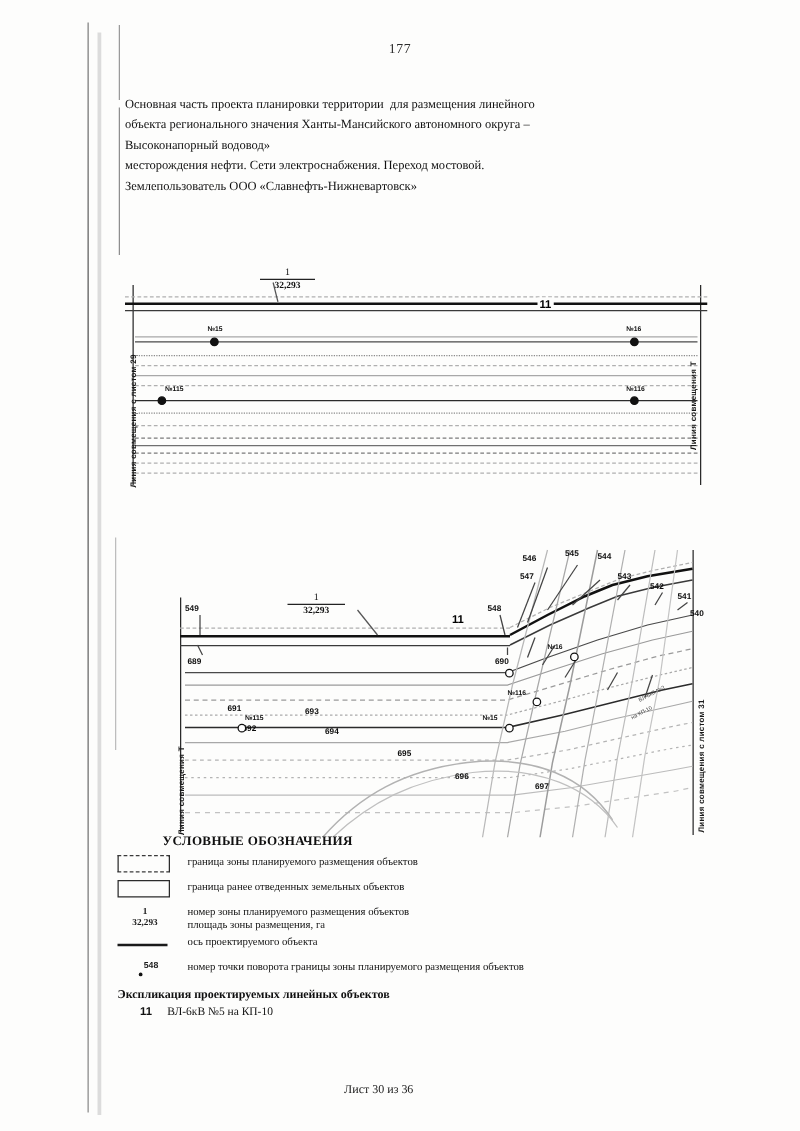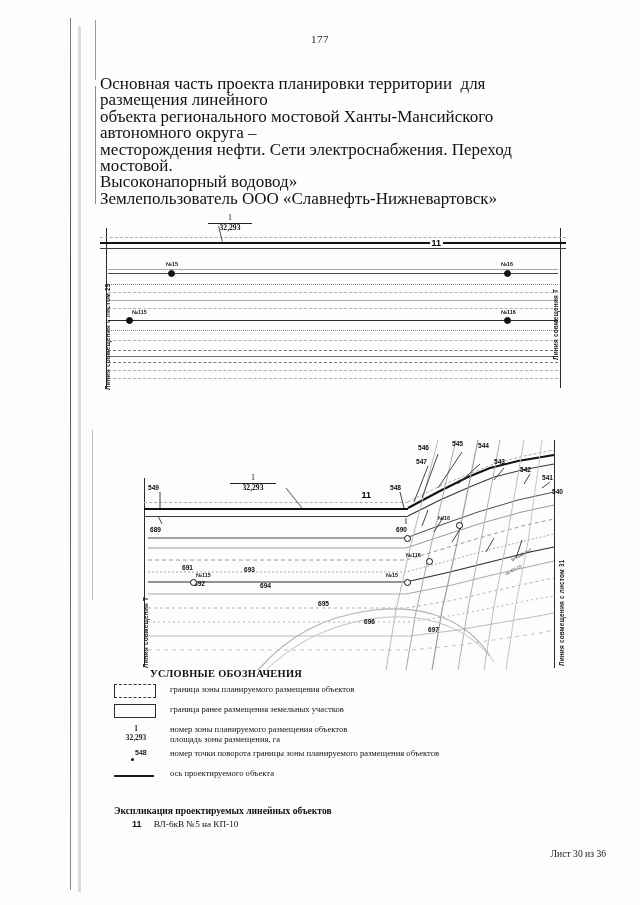--- a/index.html
+++ b/index.html
@@ -19,21 +19,21 @@
   .scan-edge-grey{position:absolute;left:78px;top:26px;width:3px;height:866px;
      background:#d8d8d8;opacity:.9;}
   .scan-edge-light{position:absolute;left:95px;top:20px;width:1px;height:60px;background:#9a9a9a;}
   .scan-edge-light2{position:absolute;left:95px;top:86px;width:1px;height:118px;background:#8e8e8e;}
   .scan-speck{position:absolute;background:#bdbdbd;}
 
   .page-number{position:absolute;left:0;right:0;top:33px;text-align:center;
      font-size:11px;letter-spacing:.5px;color:#2b2b2b;}
 
   .title-block{position:absolute;left:100px;top:76px;width:466px;
-     font-size:17px;line-height:16.4px;color:#111;}
+     font-size:10px;line-height:16.4px;color:#111;}
   .title-block div{white-space:pre-wrap;}
 
   
   .map{position:absolute;overflow:hidden;}
   .map-upper{left:100px;top:212px;width:466px;height:186px;}
   .map-lower{left:138px;top:430px;width:428px;height:240px;}
 
   .vlabel{position:absolute;font-family:"Liberation Sans",sans-serif;font-weight:bold;
      font-size:6.4px;letter-spacing:.2px;color:#1a1a1a;white-space:nowrap;
      transform-origin:0 0;}
@@ -59,69 +59,69 @@
      font-size:6.6px;color:#0d0d0d;white-space:nowrap;}
   .zone-label{position:absolute;font-family:"Liberation Serif",serif;text-align:center;
      font-size:7.6px;color:#111;line-height:8.6px;}
   .zone-label .num{display:block;font-size:8px;}
   .zone-label .area{display:block;border-top:1px solid #222;font-weight:bold;
      font-size:7.6px;padding-top:.5px;}
   .line-num{position:absolute;font-family:"Liberation Sans",sans-serif;font-weight:bold;
      font-size:9px;color:#000;background:#fdfdfc;padding:0 1.5px;}
 
   
-  .legend{position:absolute;left:114px;top:668px;width:420px;}
+  .legend{position:absolute;left:94px;top:668px;width:420px;}
   .legend-title{font-family:"Liberation Serif",serif;font-weight:bold;font-size:10.4px;
      letter-spacing:.3px;margin-left:36px;margin-bottom:5px;color:#101010;}
   .legend-row{position:relative;min-height:17px;margin-bottom:3px;}
   .legend-sym{position:absolute;left:0;top:0;width:44px;height:15px;}
   .legend-txt{margin-left:56px;font-size:8.6px;line-height:10.4px;color:#141414;}
 
   .sym-box-dash{width:42px;height:14px;border:1px solid #2b2b2b;border-bottom:1px dashed #3a3a3a;
      border-top:1px dashed #3a3a3a;box-sizing:border-box;}
   .sym-box-solid{width:42px;height:14px;border:1px solid #2b2b2b;box-sizing:border-box;}
   .sym-axis{width:40px;height:0;border-top:2px solid #1a1a1a;margin-top:7px;}
   .sym-zone{text-align:center;font-size:7.4px;line-height:9px;font-family:"Liberation Serif",serif;}
   .sym-zone .n{display:block;font-weight:bold;}
   .sym-zone .a{display:block;font-weight:bold;}
   .sym-pt{position:relative;height:15px;}
   .sym-pt .dot{position:absolute;left:17px;top:10px;width:3px;height:3px;background:#111;border-radius:50%;}
   .sym-pt .n{position:absolute;left:21px;top:1px;font-family:"Liberation Sans",sans-serif;
      font-weight:bold;font-size:7px;}
 
   .expl-title{font-family:"Liberation Serif",serif;font-weight:bold;font-size:9.6px;
-     margin-top:20px;color:#101010;}
+     margin-top:5px;color:#101010;}
   .expl-row{margin-top:3px;margin-left:18px;font-size:9.2px;color:#111;}
   .expl-row .code{font-family:"Liberation Sans",sans-serif;font-weight:bold;font-size:9px;
      margin-right:10px;}
 
-  .footer{position:absolute;left:0;right:34px;top:848px;text-align:right;
+  .footer{position:absolute;left:0;right:34px;top:866px;text-align:center;
      font-size:9.6px;color:#1a1a1a;}
 
   .tiny-rot{position:absolute;font-family:"Liberation Sans",sans-serif;font-size:4.4px;
      color:#444;white-space:nowrap;transform-origin:0 0;}
 </style>
 </head>
 <body>
 
 <div class="page">
 
   <div class="scan-edge-dark"></div>
   <div class="scan-edge-grey"></div>
   <div class="scan-edge-light"></div>
   <div class="scan-edge-light2"></div>
   <div class="scan-speck" style="left:92px;top:430px;width:1px;height:170px;"></div>
 
   <div class="page-number">177</div>
 
   <div class="title-block">
     <div>Основная часть проекта планировки территории  для размещения линейного</div>
-    <div>объекта регионального мостовой Ханты-Мансийского автономного округа –</div>
+    <div>объекта регионального значения Ханты-Мансийского автономного округа –</div>
+    <div>Высоконапорный водовод»</div>
     <div>месторождения нефти. Сети электроснабжения. Переход мостовой.</div>
-    <div>Высоконапорный водовод»</div>
     <div>Землепользователь ООО «Славнефть-Нижневартовск»</div>
   </div>
 
   <div class="map map-upper">
 
     <div class="vline" style="left:6px;top:16px;height:160px;background:#2a2a2a;"></div>
     <div class="vline" style="left:460px;top:16px;height:160px;background:#2a2a2a;"></div>
 
     <div class="hline thick" style="left:0px;top:30px;width:466px;"></div>
     <div class="hline" style="left:0px;top:36px;width:466px;background:#3a3a3a;"></div>
@@ -275,49 +275,49 @@
       <div class="legend-sym">
           <div class="sym-box-dash"></div>
         </div>
       <div class="legend-txt">граница зоны планируемого размещения объектов</div>
     </div>
 
     <div class="legend-row">
       <div class="legend-sym">
           <div class="sym-box-solid"></div>
         </div>
-      <div class="legend-txt">граница ранее размещения земельных участков</div>
+      <div class="legend-txt">граница ранее отведенных земельных объектов</div>
     </div>
 
     <div class="legend-row">
       <div class="legend-sym">
         <div class="sym-zone">
           <span class="n">1</span>
           <span class="a">32,293</span>
         </div>
       </div>
       <div class="legend-txt" style="white-space:pre-line;">номер зоны планируемого размещения объектов
 площадь зоны размещения, га</div>
     </div>
 
     <div class="legend-row">
       <div class="legend-sym">
+          <div class="sym-axis"></div>
+        </div>
+      <div class="legend-txt">ось проектируемого объекта</div>
+    </div>
+
+    <div class="legend-row">
+      <div class="legend-sym">
         <div class="sym-pt">
           <span class="dot"></span>
           <span class="n">548</span>
         </div>
       </div>
       <div class="legend-txt">номер точки поворота границы зоны планируемого размещения объектов</div>
-    </div>
-
-    <div class="legend-row">
-      <div class="legend-sym">
-          <div class="sym-axis"></div>
-        </div>
-      <div class="legend-txt">ось проектируемого объекта</div>
     </div>
 
     <div class="expl-title">Экспликация проектируемых линейных объектов</div>
     <div class="expl-row">
       <span class="code">11</span>
       <span>ВЛ-6кВ №5 на КП-10</span>
     </div>
   </div>
 
   <div class="footer">Лист 30 из 36</div>

